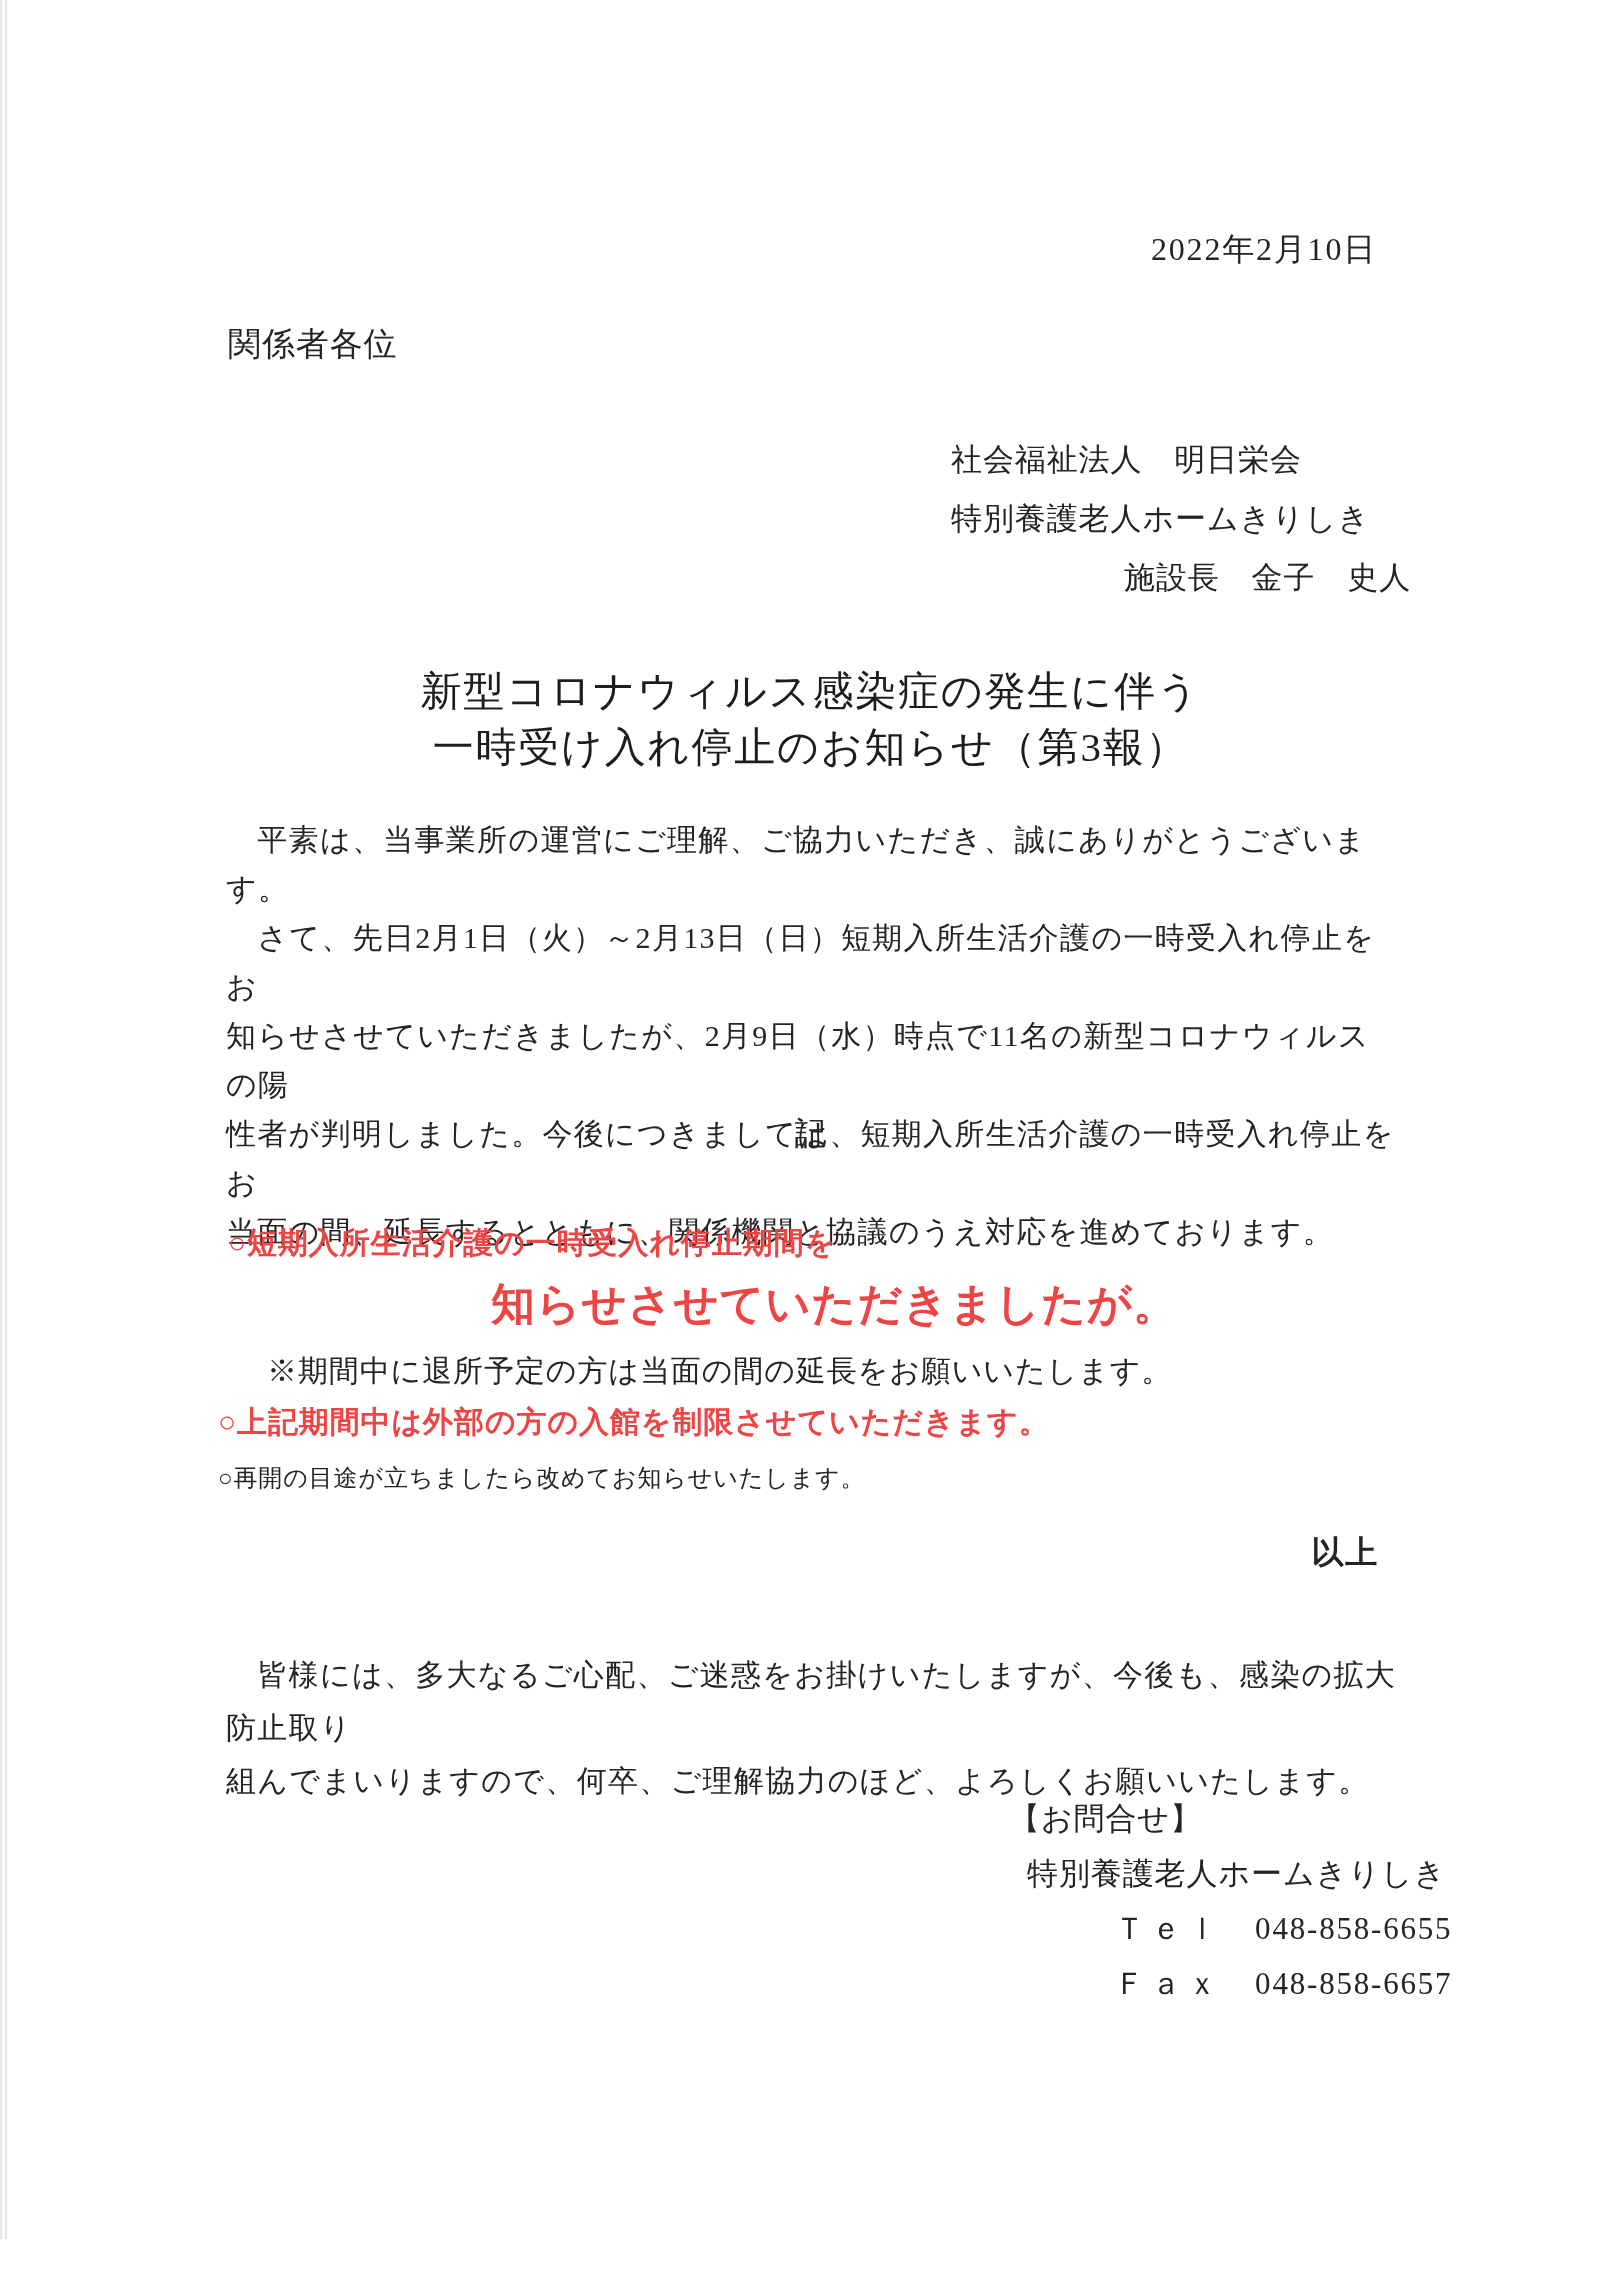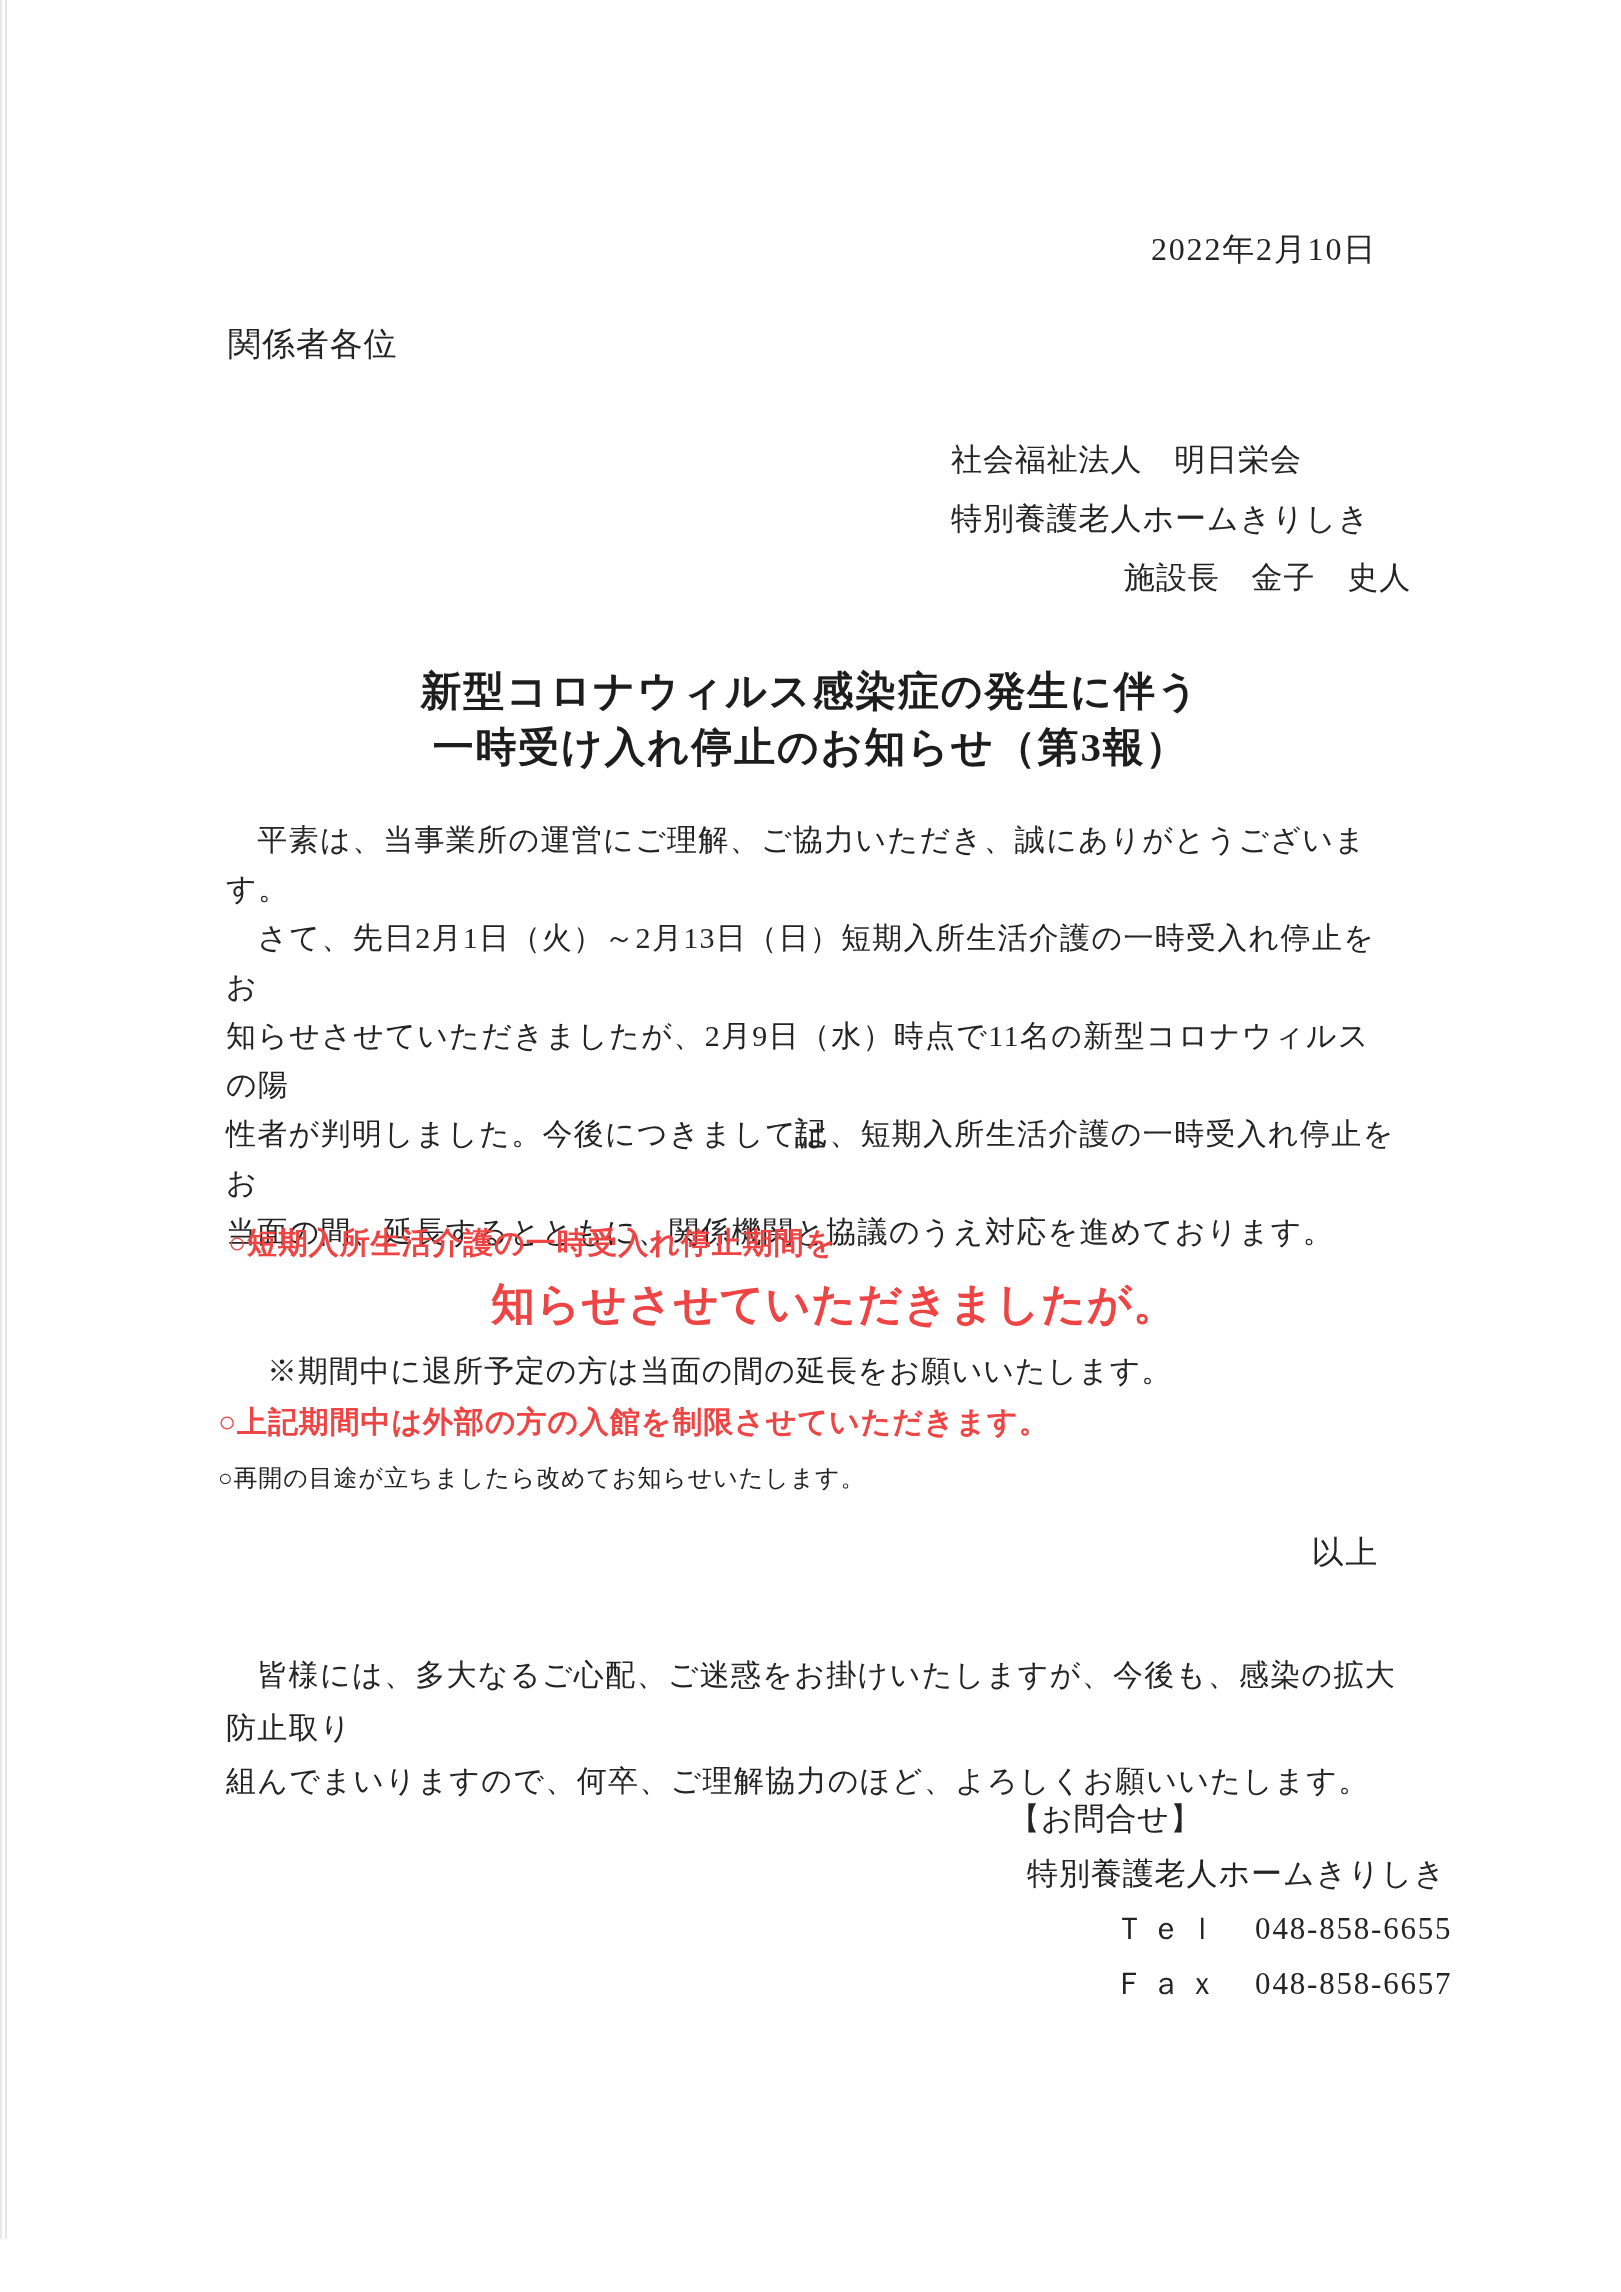--- a/index.html
+++ b/index.html
@@ -30,21 +30,21 @@
     font-size:33px; letter-spacing:0.9px;
   }
   .sender {
     position:absolute; top:430px; left:951px;
     font-size:31px; line-height:59px; letter-spacing:0.9px;
   }
   .sender .director { margin-left:173px; }
   .title {
     position:absolute; top:663px; left:0; width:100%;
     text-align:center;
-    font-size:41px; font-weight:bold; line-height:56px;
+    font-size:41px; font-weight:normal; line-height:56px;
     letter-spacing:1.8px; color:#1d1d1d;
   }
   .body-para {
     position:absolute; top:815px; left:226px; width:1173px;
     font-size:30px; line-height:49px; letter-spacing:1.3px;
   }
   .record {
     position:absolute; top:1112px; left:0; width:100%;
     text-align:center; font-size:32px;
   }
@@ -64,21 +64,21 @@
   .notice-item-2 {
     position:absolute; top:1402px; left:218px;
     font-size:30px; letter-spacing:0.9px;
   }
   .notice-item-3 {
     position:absolute; top:1462px; left:218px;
     font-size:24px; letter-spacing:0.9px;
   }
   .closing-marker {
     position:absolute; top:1531px; right:242px;
-    font-size:32px; letter-spacing:1.8px;
+    font-size:32px; letter-spacing:1.8px;font-weight:bold;
   }
   .closing-para {
     position:absolute; top:1648px; left:226px; width:1182px;
     font-size:30px; line-height:53px; letter-spacing:1.3px;
   }
   .contact {
     position:absolute; top:1791px; left:1009px;
     font-size:31px; line-height:55px; letter-spacing:0.9px;
   }
   .contact .c-facility { margin-left:18px; }

